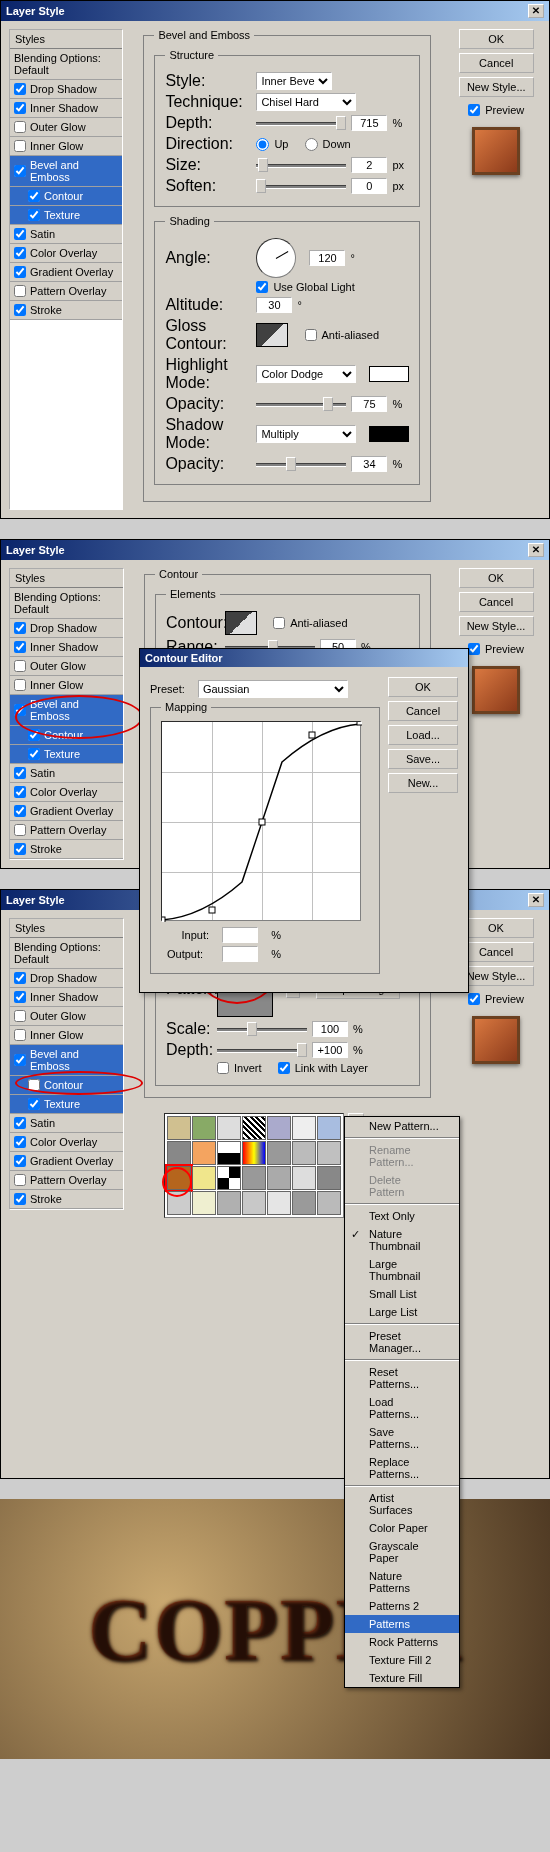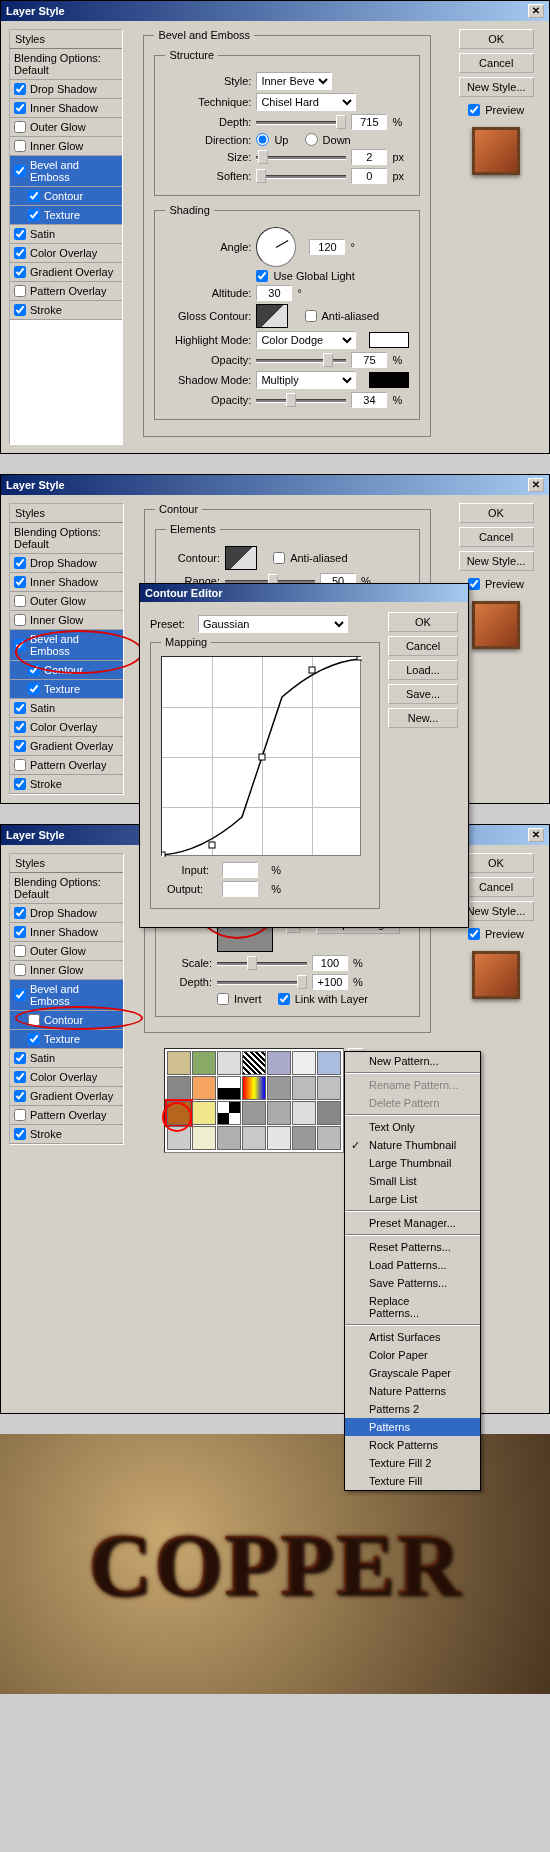--- a/index.html
+++ b/index.html
@@ -12,40 +12,40 @@
 .styles-hdr{background:#d4d0c8;border-bottom:1px solid #808080;padding:3px 5px;font-size:11px}
 .slist{padding:0}
 .srow{padding:3px 4px;display:flex;align-items:center;gap:4px;cursor:default;background:#d4d0c8;border-bottom:1px solid #a0a0a0}
 .srow.sel{background:#316ac5;color:#fff}
 .srow.sub{padding-left:18px}
 input[type=checkbox]{width:12px;height:12px}
 .center{flex:1;position:relative}
 fieldset{border:1px solid #808080;padding:8px 10px;margin-bottom:8px;position:relative}
 legend{padding:0 4px;font-size:11px}
 .frow{display:flex;align-items:center;margin:3px 0;gap:5px}
-.flbl{width:86px;text-align:right;font-size:11px}
+.flbl{width:86px;text-align:left;font-size:16px}
 select{font-size:11px;border:1px inset #fff;background:#fff;height:18px}
 .num{width:36px;height:16px;border:1px inset #fff;background:#fff;font-size:11px;text-align:center}
 .slider{position:relative;width:90px;height:16px;display:inline-block}
 .slider::before{content:'';position:absolute;left:0;right:0;top:7px;height:2px;background:#808080;border-top:1px solid #404040;border-bottom:1px solid #fff}
 .sthumb{position:absolute;top:1px;width:10px;height:14px;background:#d4d0c8;border:1px outset #fff}
 .btn{background:#d4d0c8;border:1px outset #fff;padding:3px 6px;min-width:75px;font-size:11px;text-align:center;cursor:default;margin-bottom:4px}
 .right-col{width:90px;display:flex;flex-direction:column;align-items:center}
 .swatch{width:48px;height:48px;background:linear-gradient(135deg,#d97840,#8b3a1a);border:3px solid #6b4020;box-shadow:0 2px 4px rgba(0,0,0,0.5);margin-top:8px}
 .gloss-sw{width:32px;height:24px;background:linear-gradient(135deg,#404040 50%,#e0e0e0 50%);border:1px solid #000;display:inline-block;vertical-align:middle}
 .color-sw{width:40px;height:16px;border:1px solid #000;display:inline-block}
 .subdialog{position:absolute;background:#d4d0c8;border:1px solid #000;box-shadow:3px 3px 5px rgba(0,0,0,0.3);z-index:10}
 .graph{width:200px;height:200px;background:#fff;border:1px inset #808080;position:relative}
 .grid-line{position:absolute;background:#c0c0c0}
 .circle{position:absolute;width:12px;height:12px;border:2px solid #ff0000;border-radius:50%}
 .circle.big{width:80px;height:80px;border:2px solid #dd0000;border-radius:50%}
 .pattern-sw{width:56px;height:56px;background:#888;border:1px solid #000;display:inline-block}
 .pattern-grid{display:grid;grid-template-columns:repeat(7,24px);gap:1px;background:#fff;border:1px inset #808080;padding:2px}
 .pcell{width:24px;height:24px;background:#aaa;border:1px solid #666}
-.ctxmenu{position:absolute;background:#d4d0c8;border:1px solid #000;box-shadow:2px 2px 4px rgba(0,0,0,0.4);z-index:20;width:137px}
+.ctxmenu{position:absolute;background:#d4d0c8;border:1px solid #000;box-shadow:2px 2px 4px rgba(0,0,0,0.4);z-index:20;width:116px}
 .ctxitem{padding:3px 20px 3px 24px;font-size:11px;cursor:default;position:relative}
 .ctxitem.sel{background:#316ac5;color:#fff}
 .ctxitem.disabled{color:#808080}
 .ctxsep{border-top:1px solid #808080;border-bottom:1px solid #fff;margin:2px 0}
 .ctxcheck{position:absolute;left:6px}
 .result{height:260px;background:radial-gradient(circle at 30% 40%,#c9a870,#4a3520);position:relative;display:flex;align-items:center;justify-content:center}
 .copper-text{font-family:Georgia,serif;font-size:88px;font-weight:bold;background:linear-gradient(#d97840,#8b3a1a);-webkit-background-clip:text;background-clip:text;color:transparent;text-shadow:2px 2px 3px rgba(0,0,0,0.6),0 0 1px #5a2510;letter-spacing:2px;filter:drop-shadow(0 0 2px #3a1a0a)}
 .angle-ctl{width:40px;height:40px;border:1px inset #808080;border-radius:50%;background:#fff;display:inline-block;position:relative}
 .angle-ctl::after{content:'';position:absolute;left:50%;top:50%;width:14px;height:1px;background:#000;transform-origin:left;transform:rotate(-30deg)}
 </style>

